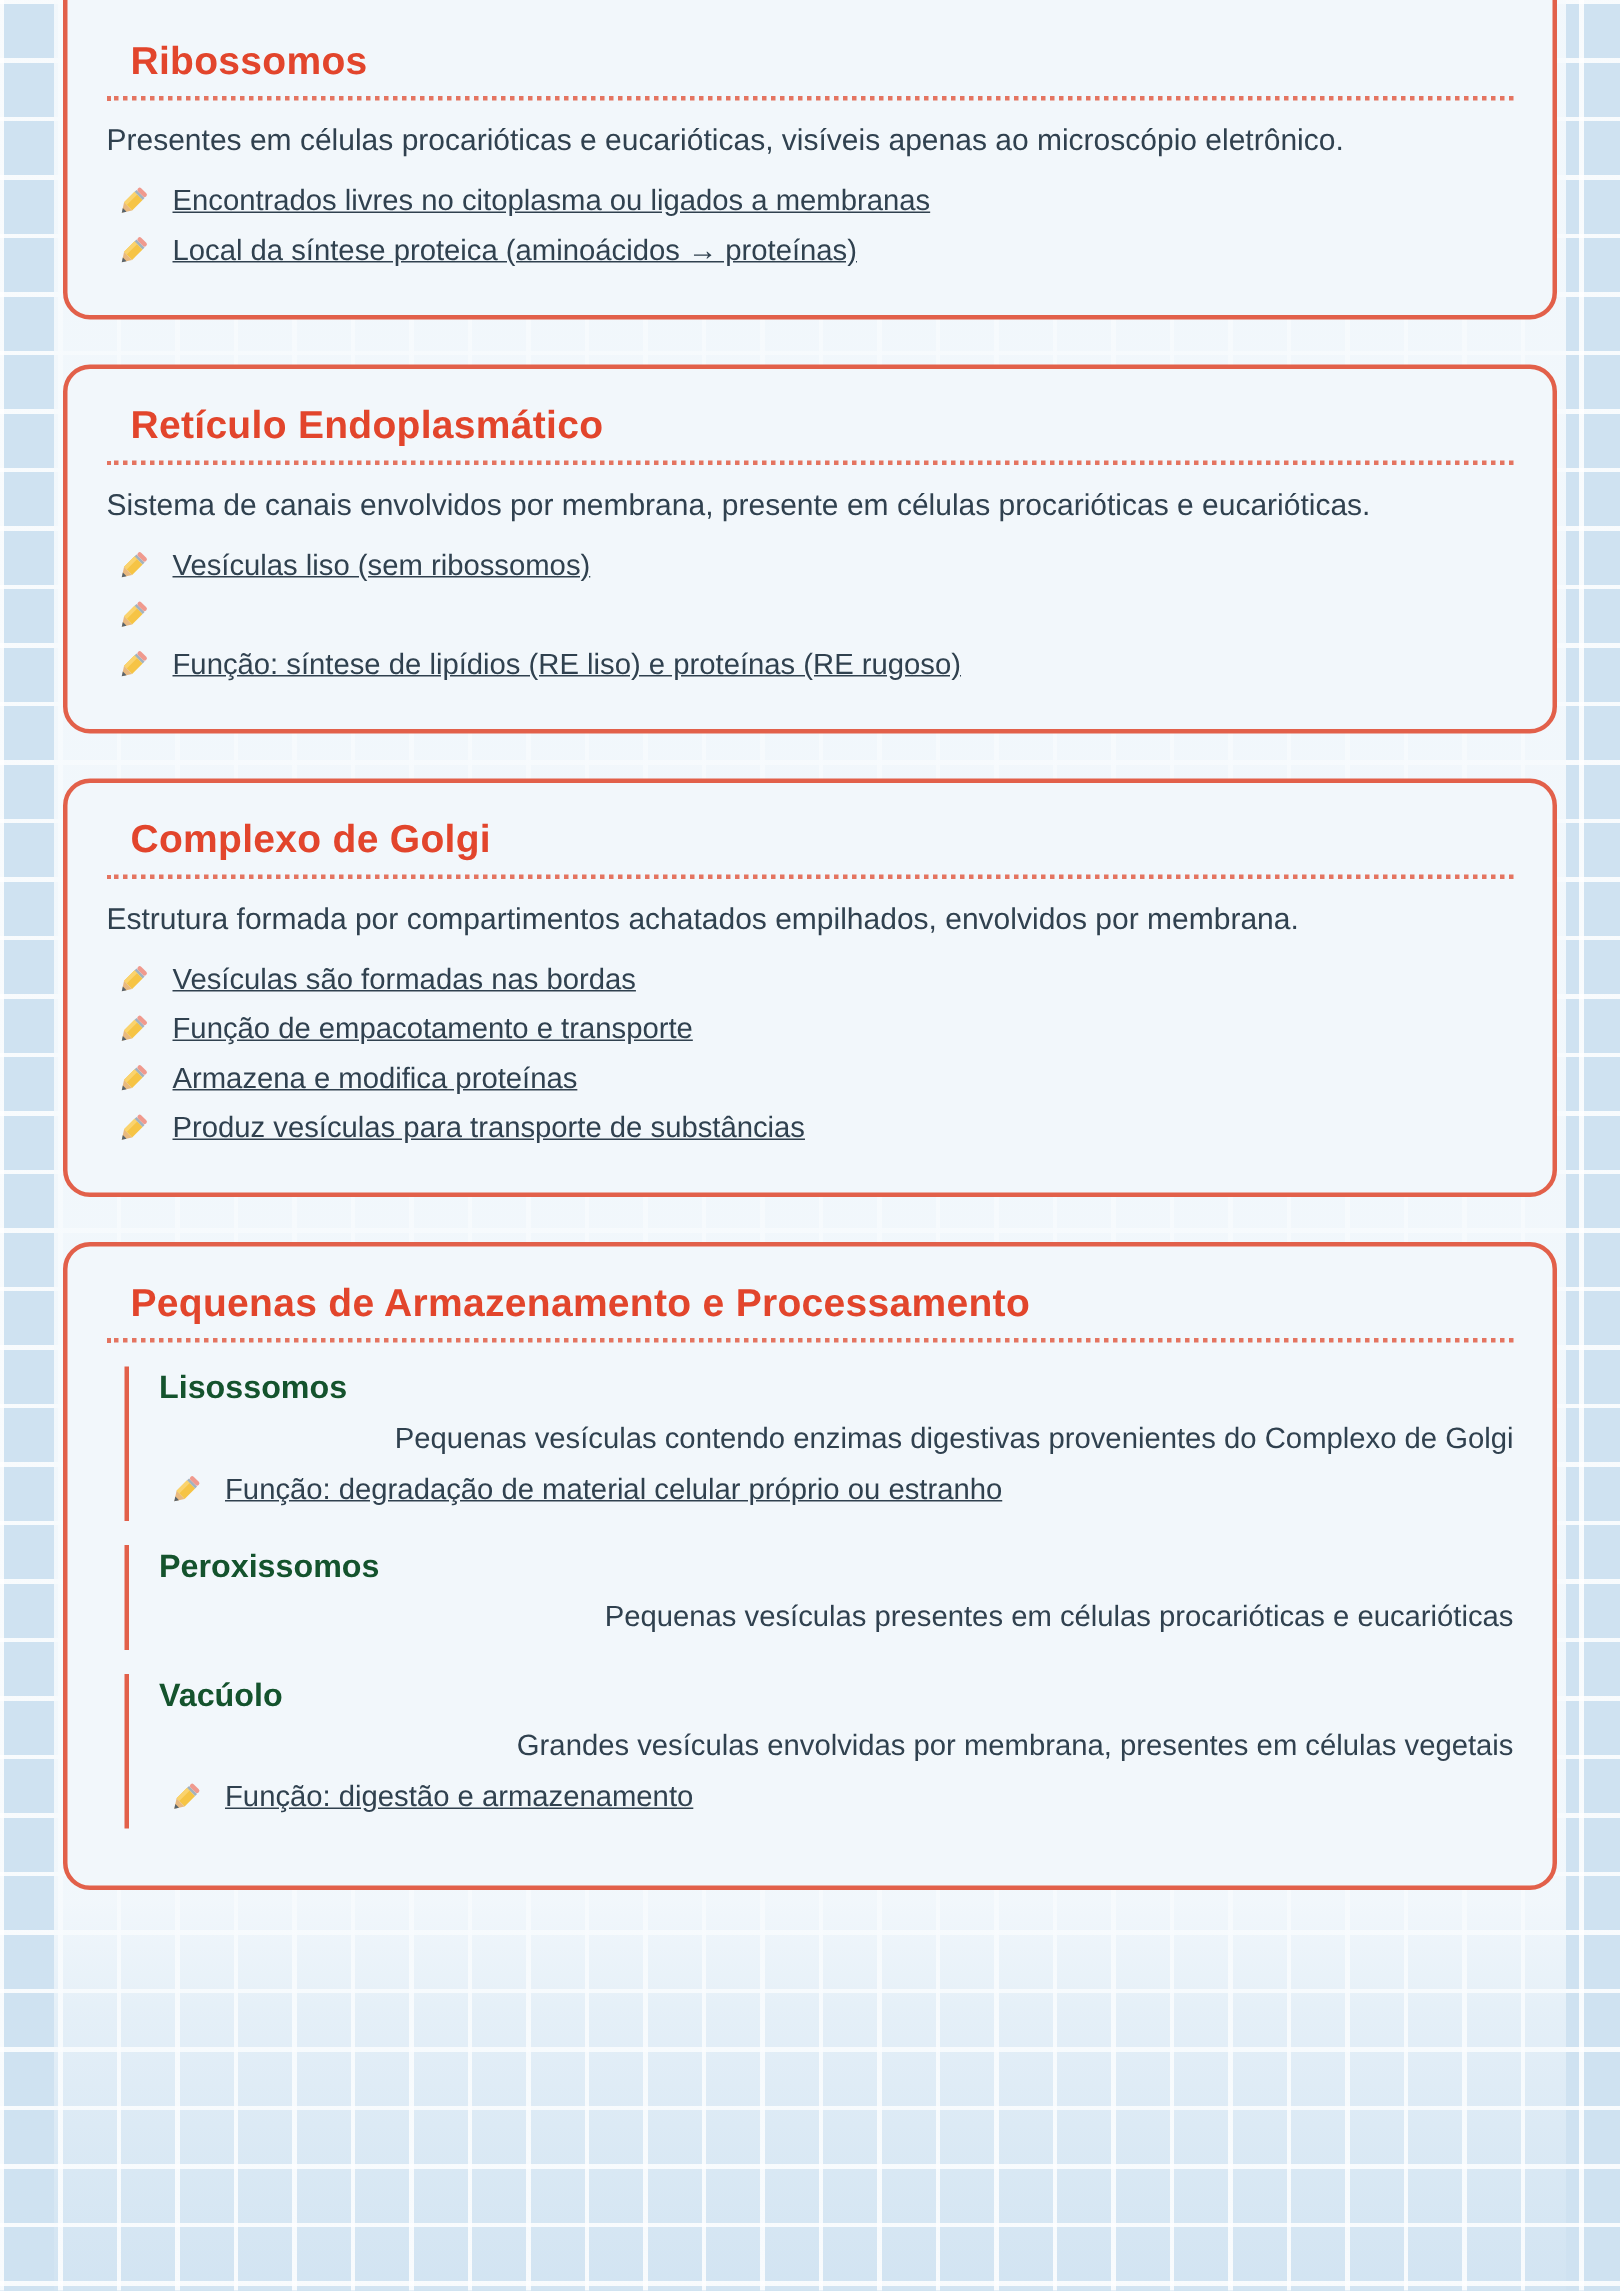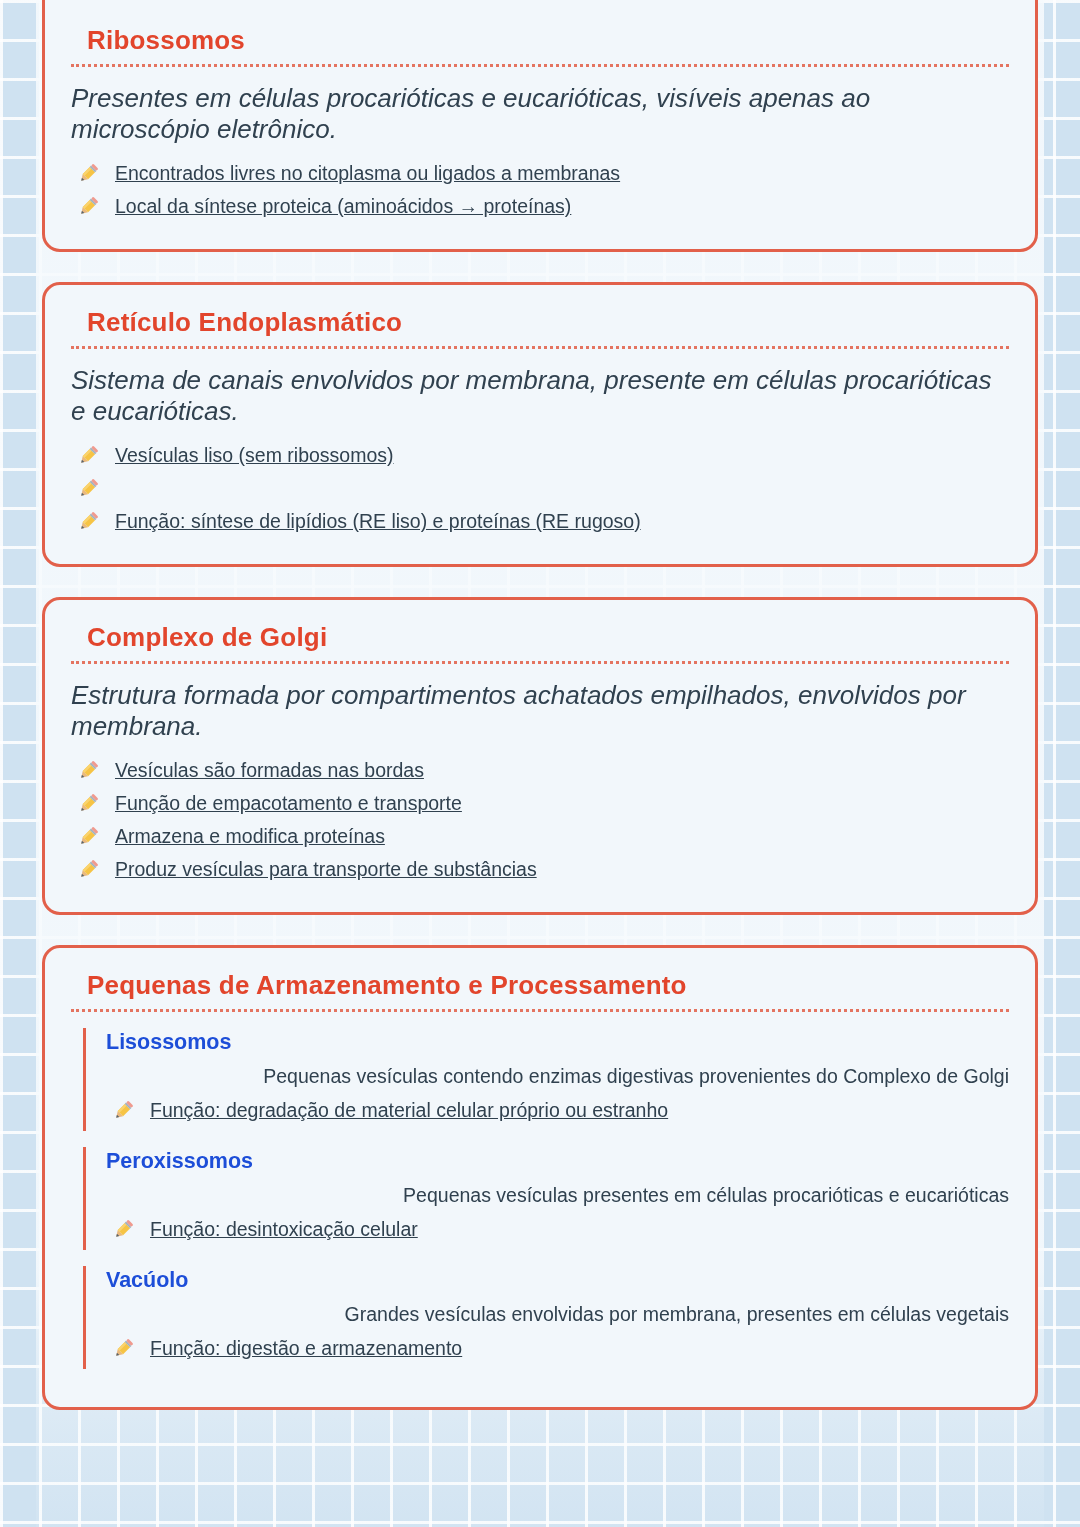--- a/index.html
+++ b/index.html
@@ -38,36 +38,36 @@
     font-size:26px;
     font-weight:bold;
     letter-spacing:0.2px;
     margin-left:16px;
   }
   .dotted{
     margin-top:8px;
     border-bottom:3px dotted rgba(224,82,58,0.8);
     margin-bottom:16px;
   }
-  .card-desc{ font-size:26px; margin-bottom:12px;font-style:italic; }
+  .card-desc{ font-size:20px; margin-bottom:12px; }
   .item{
     display:flex; align-items:center; gap:15px;
     padding:5px 0 5px 6px;
     font-size:19.5px;
     text-decoration:underline;
   }
   .pencil{ flex:0 0 auto; }
   .pencil svg{ width:23px; height:23px; display:block; transform:rotate(-45deg); }
   .subsection{
     border-left:3px solid #e2604a;
     margin:16px 0 12px 12px;
     padding:2px 0 4px 20px;
   }
   .sub-title{
-    color:#1d4ed8;
+    color:#14532d;
     font-size:21.5px;
     font-weight:bold;
     margin-bottom:10px;
   }
   .sub-desc{ font-size:19.5px; margin-bottom:6px;text-align:right; }
 </style>
 </head>
 <body>
 
 <div class="lighten"></div>
@@ -226,33 +226,20 @@
               <rect x="16.4" y="6.7" width="2.6" height="6.6" rx="1.2" fill="#f09a8e"></rect>
             </svg>
           </span>
         <span>Função: degradação de material celular próprio ou estranho</span>
       </div>
     </div>
 
     <div class="subsection">
       <h3 class="sub-title">Peroxissomos</h3>
       <p class="sub-desc">Pequenas vesículas presentes em células procarióticas e eucarióticas</p>
-      <div class="item">
-        <span class="pencil">
-            <svg viewBox="0 0 20 20">
-              <polygon points="1,10 6.2,6.7 6.2,13.3" fill="#e9b97f"></polygon>
-              <polygon points="1,10 3.4,8.5 3.4,11.5" fill="#57636d"></polygon>
-              <rect x="6.2" y="6.7" width="8.6" height="6.6" fill="#f6c445"></rect>
-              <rect x="6.2" y="6.7" width="8.6" height="2.2" fill="#fad36e"></rect>
-              <rect x="14.8" y="6.7" width="1.6" height="6.6" fill="#a3b2bd"></rect>
-              <rect x="16.4" y="6.7" width="2.6" height="6.6" rx="1.2" fill="#f09a8e"></rect>
-            </svg>
-          </span>
-        <span>Função: desintoxicação celular</span>
-      </div>
     </div>
 
     <div class="subsection">
       <h3 class="sub-title">Vacúolo</h3>
       <p class="sub-desc">Grandes vesículas envolvidas por membrana, presentes em células vegetais</p>
       <div class="item">
         <span class="pencil">
             <svg viewBox="0 0 20 20">
               <polygon points="1,10 6.2,6.7 6.2,13.3" fill="#e9b97f"></polygon>
               <polygon points="1,10 3.4,8.5 3.4,11.5" fill="#57636d"></polygon>

